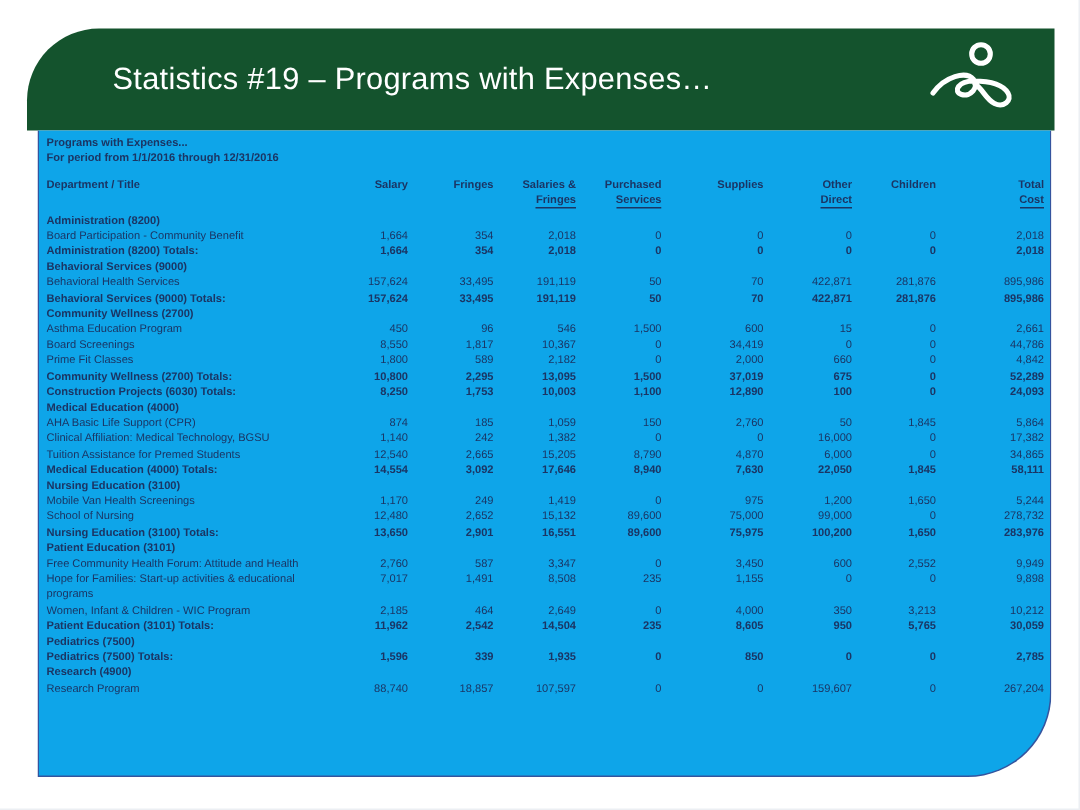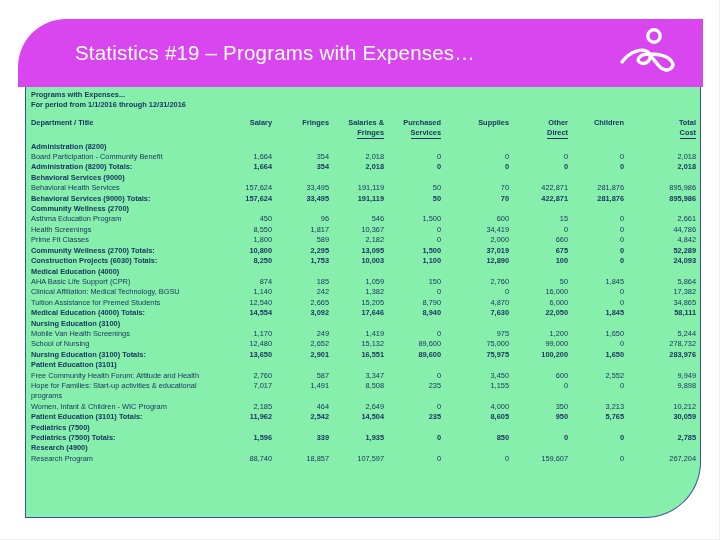--- a/index.html
+++ b/index.html
@@ -17,21 +17,21 @@
   }
   .slide-title{
     color:#ffffff;font-size:20.5px;letter-spacing:0.2px;
     padding-left:57px;flex:1 1 auto;white-space:nowrap;
   }
   .logo{margin-right:22px;flex:0 0 auto;}
 
   
   .panel{
     position:absolute;left:25px;top:87px;width:676px;height:431px;
-    background:#86efac;border:1px solid #34549e;border-top:none;
+    background:#0ea5e9;border:1px solid #34549e;border-top:none;
     border-radius:0 0 56px 0;
     box-sizing:border-box;
     padding:3px 6px 0 5px;
     color:#1b3564;
     font-size:7.4px;line-height:10.4px;
   }
   .meta{font-weight:bold;}
   .report-table{width:100%;border-collapse:collapse;table-layout:fixed;margin-top:7px;}
   .report-table th,.report-table td{
     padding:0;vertical-align:top;font-size:7.4px;line-height:10.4px;
@@ -47,21 +47,21 @@
   col.c0{width:192px;}
   col.c1{width:49px;} col.c2{width:57px;} col.c3{width:55px;}
   col.c4{width:57px;} col.c5{width:68px;} col.c6{width:59px;}
   col.c7{width:56px;} col.c8{width:72px;}
 </style>
 </head>
 <body>
 
 <div class="page">
 
-  <div class="band" style="background: #d946ef; align-items: center;">
+  <div class="band" style="background: #14532d; align-items: center;">
     <div class="slide-title">Statistics #19 – Programs with Expenses…</div>
     <svg class="logo" width="64" height="54" viewBox="0 0 64 54" aria-hidden="true">
       <circle cx="37" cy="10" r="6.2" fill="none" stroke="#ffffff" stroke-width="3.4"></circle>
       <path d="M5 36 C 13 25, 27 21, 32 27 C 36 32, 30 39, 24 37 C 18 35, 22 28, 32 28
                C 44 28, 52 31, 55 36 C 58 41, 52 46, 46 43 C 40 40, 38 33, 33 30" fill="none" stroke="#ffffff" stroke-width="3.4" stroke-linecap="round"></path>
     </svg>
   </div>
 
   <div class="panel" style="border-color: rgb(52, 84, 158);">
     <div class="meta">Programs with Expenses...</div>
@@ -151,21 +151,21 @@
             <td class="num">450</td>
             <td class="num">96</td>
             <td class="num">546</td>
             <td class="num">1,500</td>
             <td class="num">600</td>
             <td class="num">15</td>
             <td class="num">0</td>
             <td class="num">2,661</td>
           </tr>
           <tr class="data">
-            <td>Health Screenings</td>
+            <td>Board Screenings</td>
             <td class="num">8,550</td>
             <td class="num">1,817</td>
             <td class="num">10,367</td>
             <td class="num">0</td>
             <td class="num">34,419</td>
             <td class="num">0</td>
             <td class="num">0</td>
             <td class="num">44,786</td>
           </tr>
           <tr class="data">

